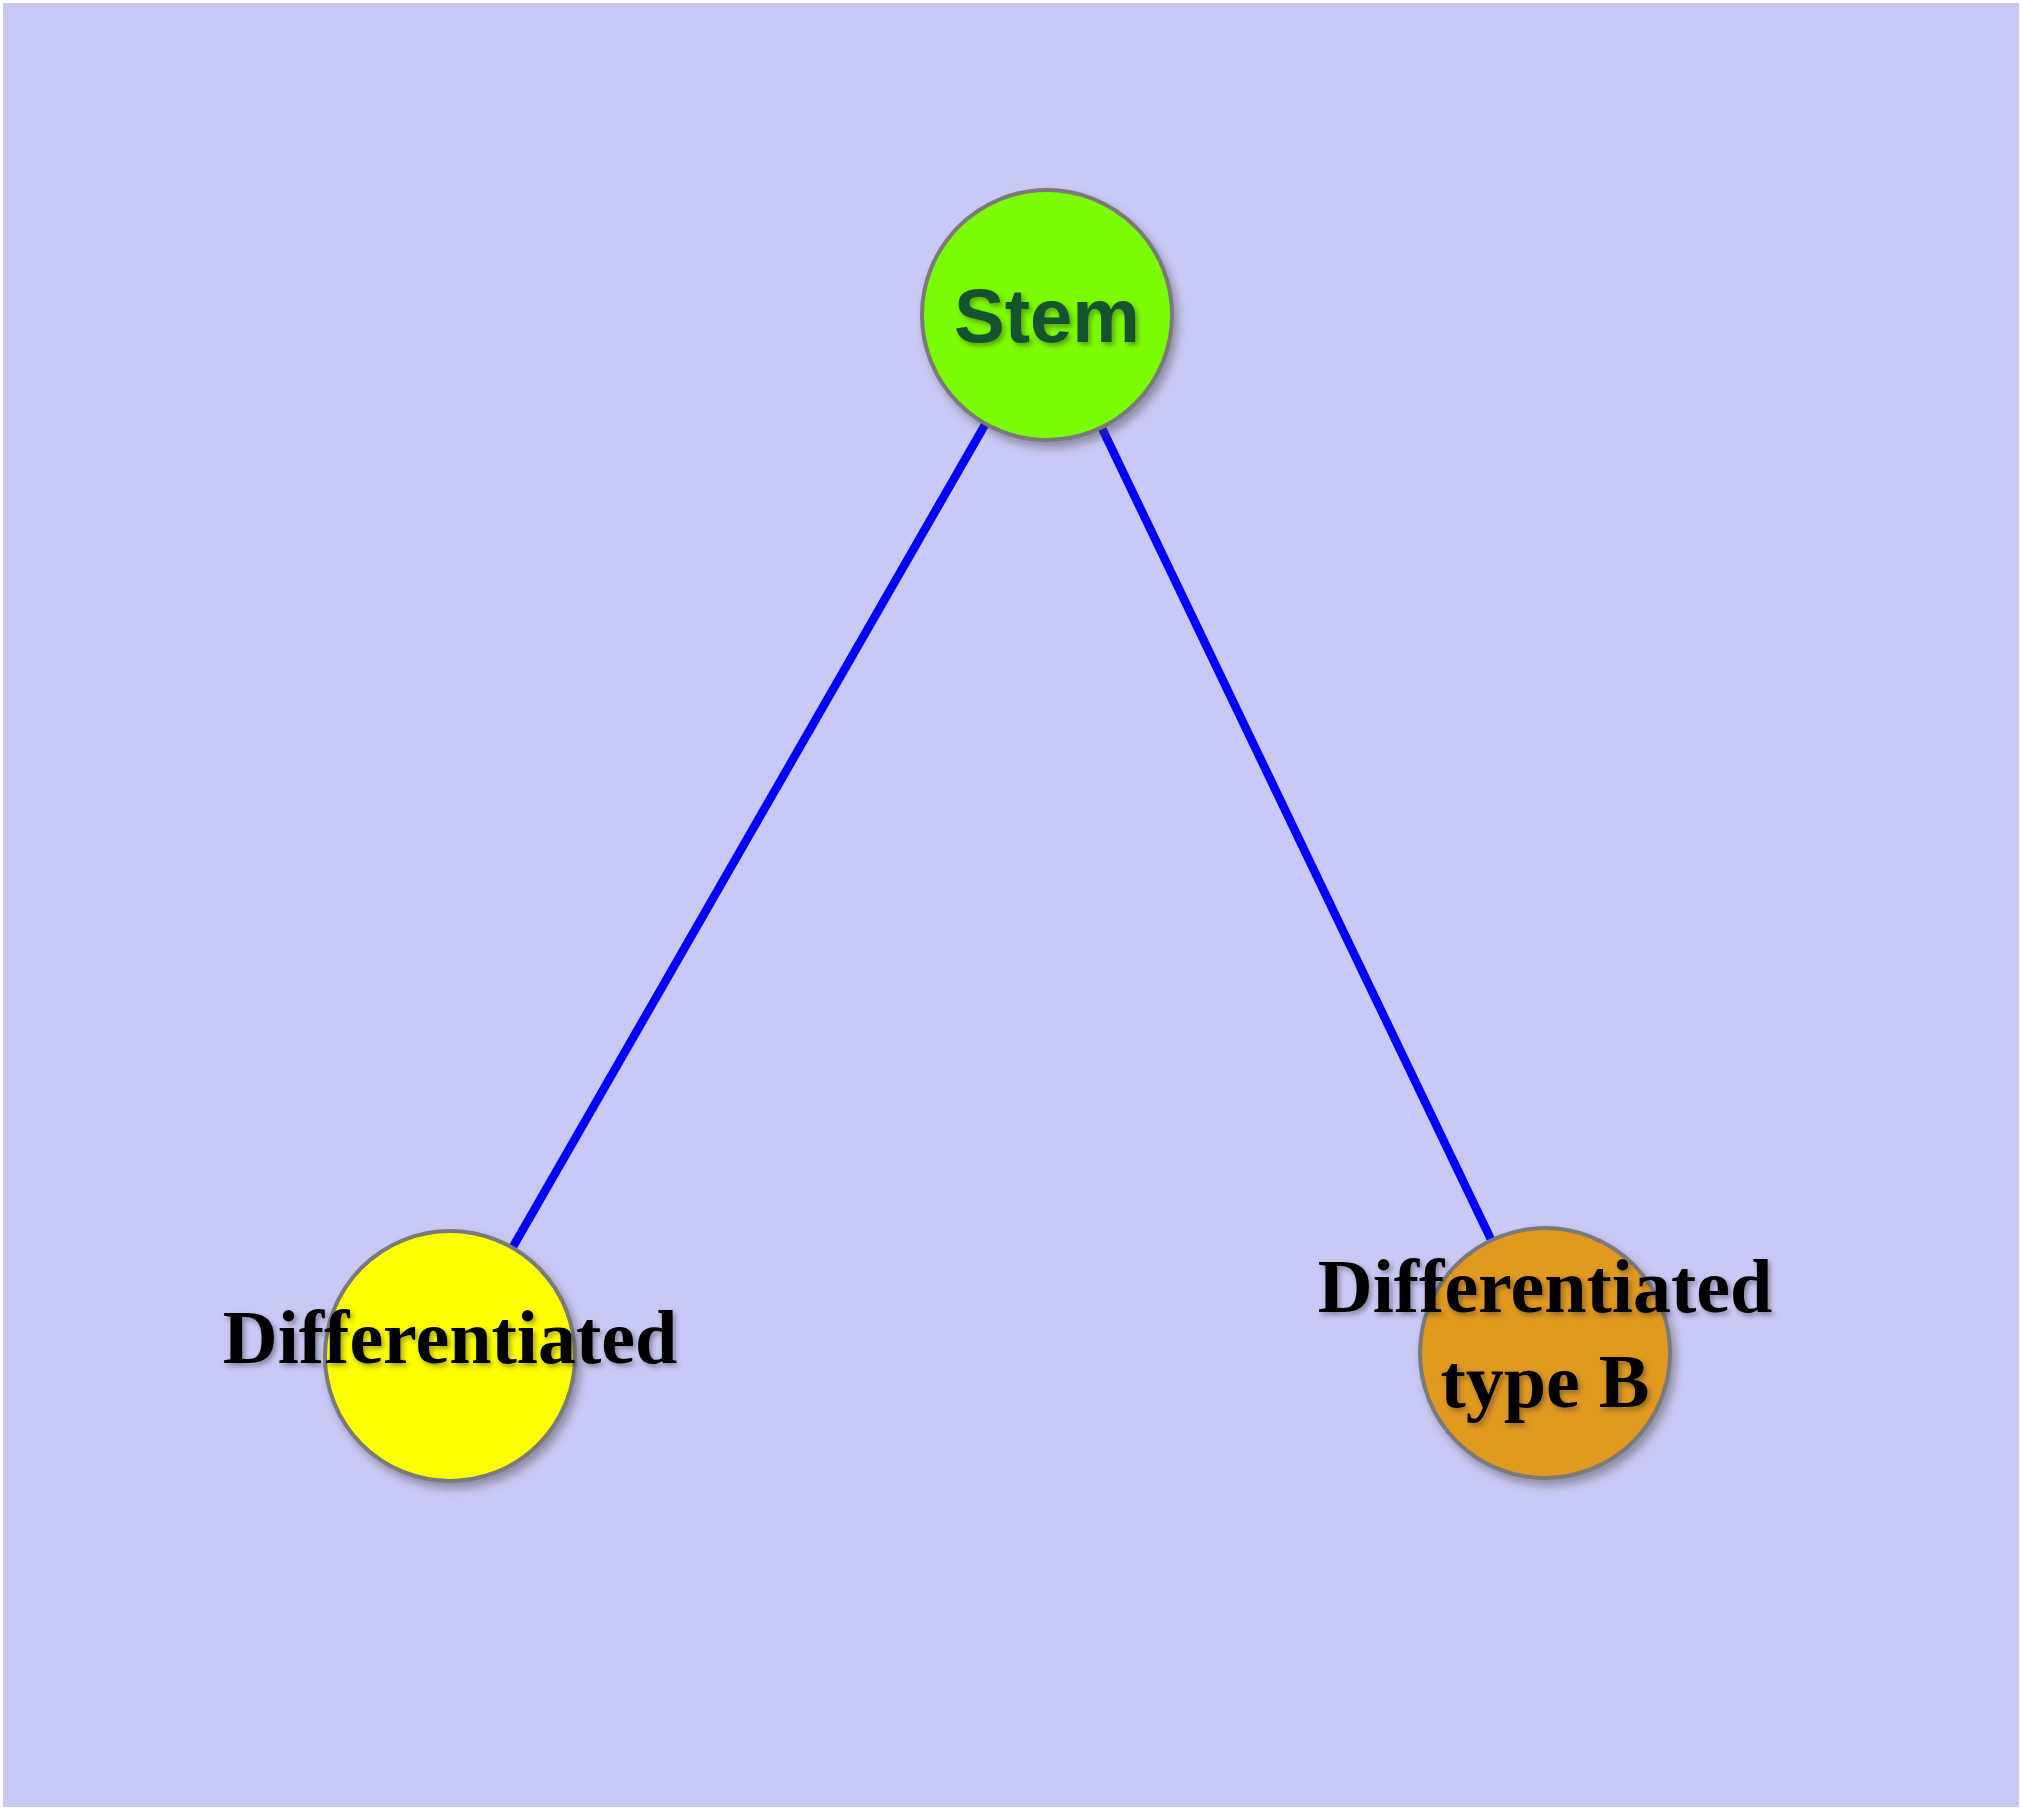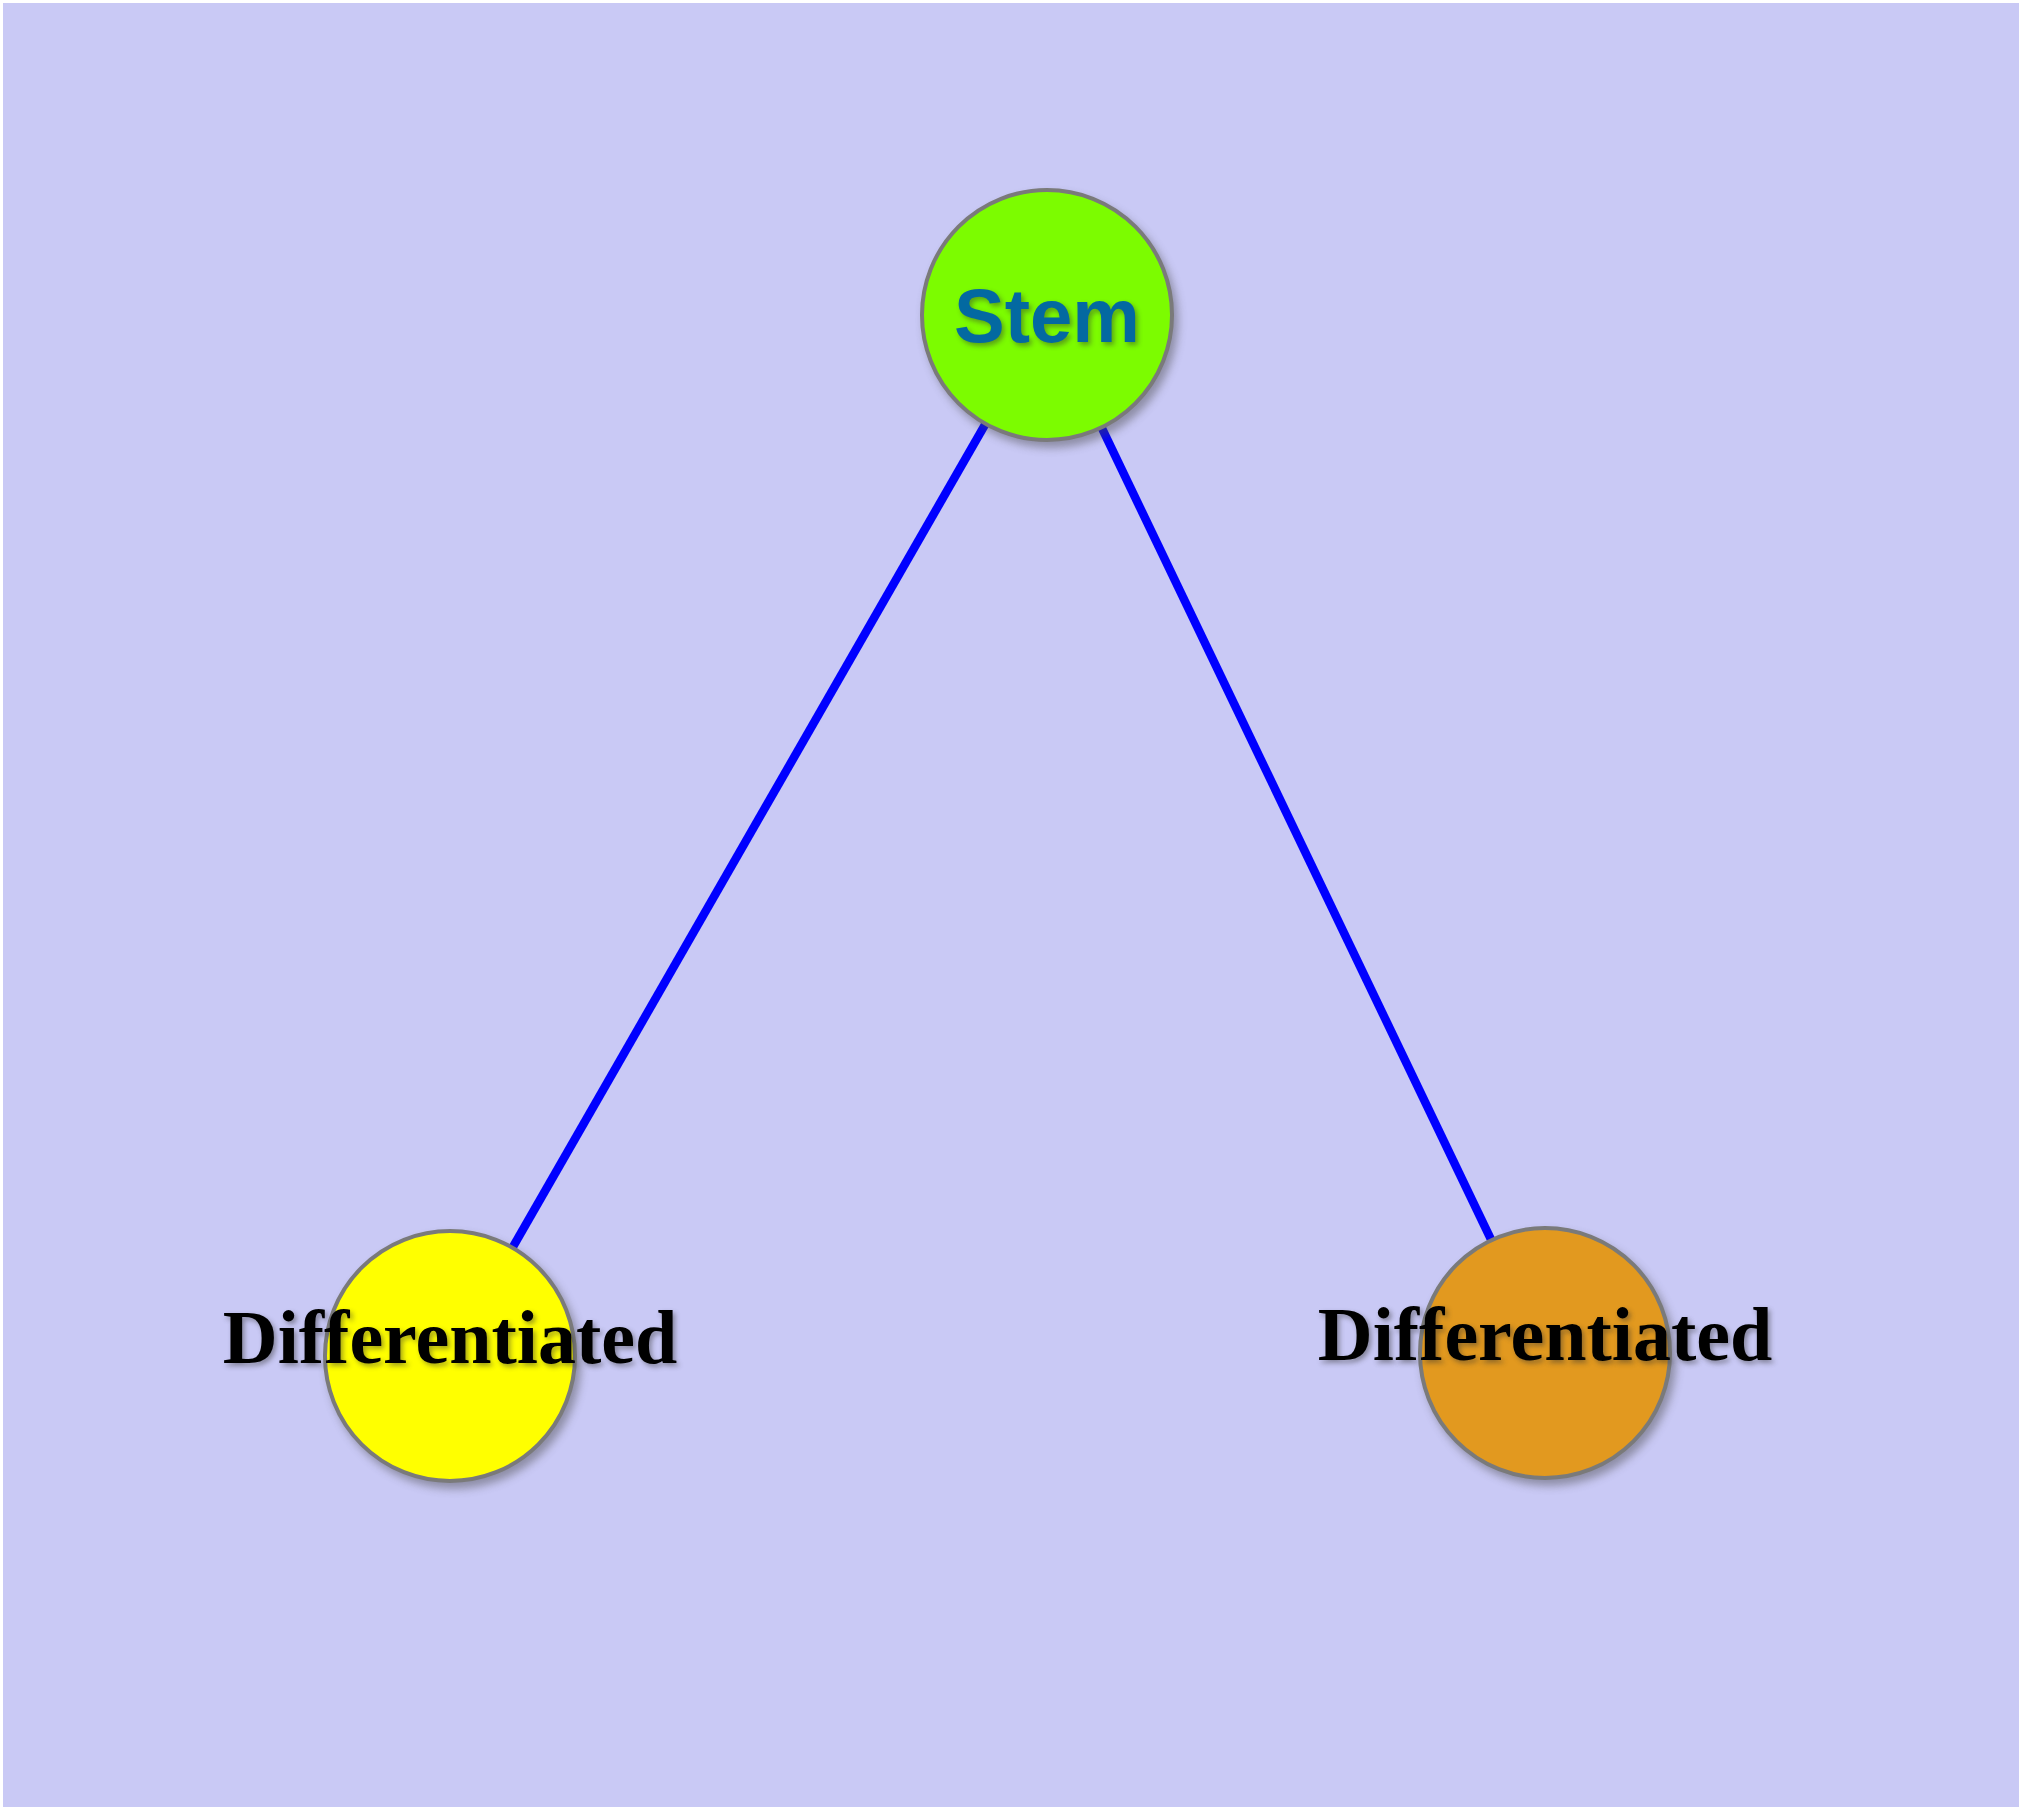--- a/index.html
+++ b/index.html
@@ -74,29 +74,30 @@
 <div id="page">
 
   <div class="canvas" style="background-color: rgb(201, 201, 245);"></div>
 
   <svg class="edges-layer" viewBox="0 0 2384 2138" xmlns="http://www.w3.org/2000/svg">
     <line class="edge" x1="1236" y1="372" x2="531" y2="1600" stroke="#0000FF"></line>
     <line class="edge" x1="1236" y1="372" x2="1823" y2="1596" stroke="#0000FF"></line>
   </svg>
 
   <div class="node node-stem" style="background-color: rgb(124, 252, 0); border-color: rgb(122, 122, 122);">
-    <div class="node-label" style="color: #0369a1;">Stem</div>
+    <div class="node-label" style="color: #14532d;">Stem</div>
   </div>
 
   <div class="node node-type-a" style="background-color: rgb(255, 255, 0); border-color: rgb(122, 122, 122);">
     <div class="node-label two-line" style="color: rgb(0, 0, 0);">
       <div>Differentiated</div>
     </div>
   </div>
 
   <div class="node node-type-b" style="background-color: rgb(226, 153, 31); border-color: rgb(122, 122, 122);">
     <div class="node-label two-line" style="color: rgb(0, 0, 0);">
       <div>Differentiated</div>
+      <div>type B</div>
     </div>
   </div>
 
 </div>
 
 
 </body></html>

